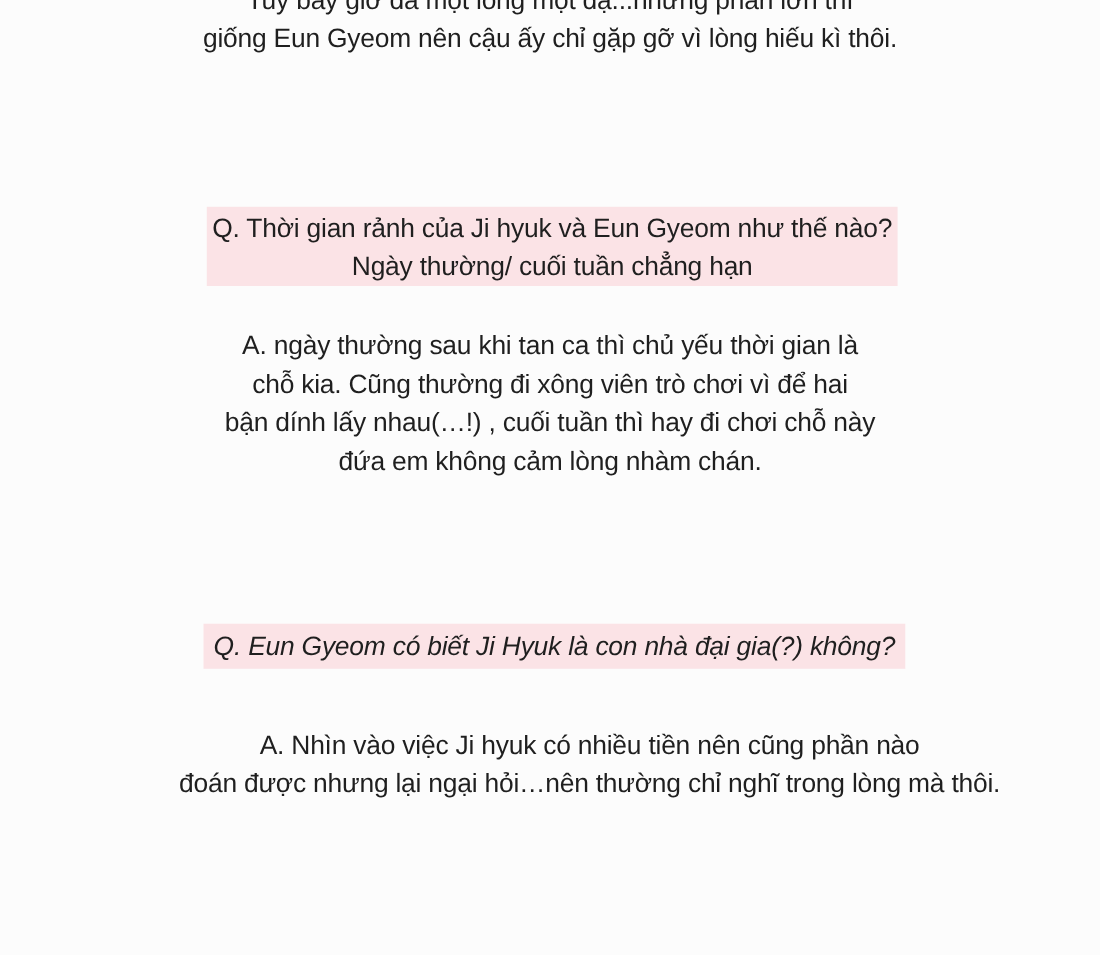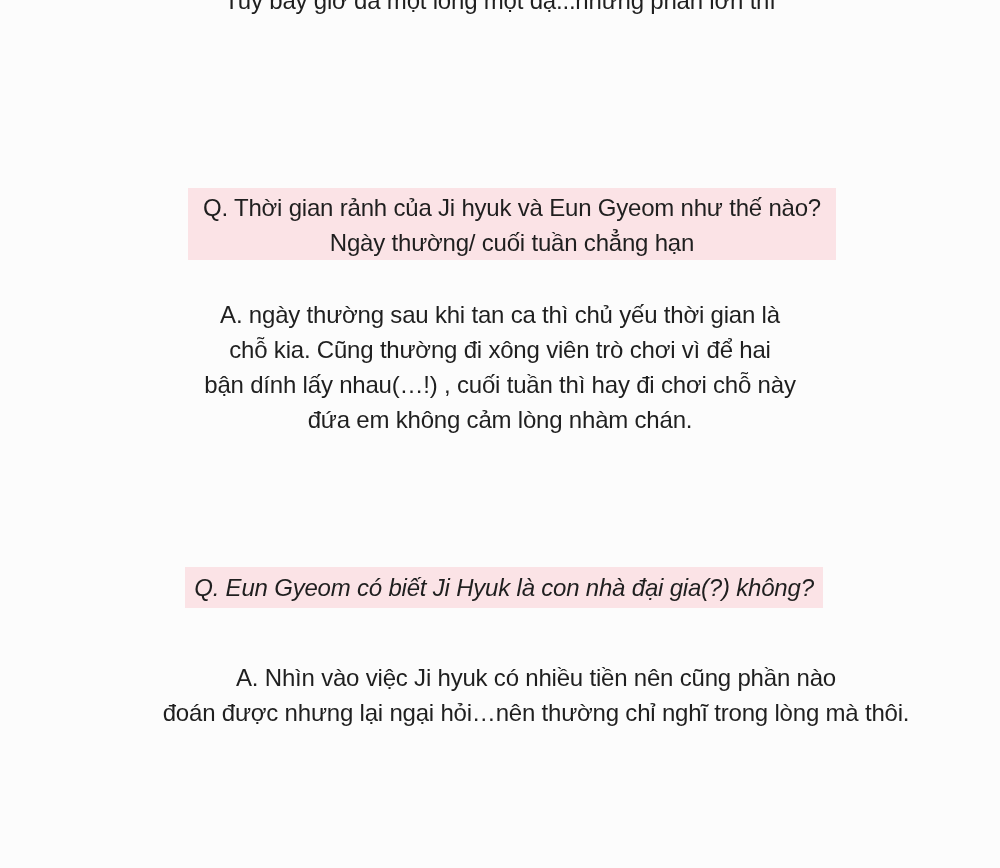--- a/index.html
+++ b/index.html
@@ -40,23 +40,24 @@
       font-size: 24px;
       line-height: 35px;
       letter-spacing: -0.2px;
     }
   </style>
 </head>
 <body>
 
 <div class="block" style="top:-17px;">
   <span class="line">Tuy bây giờ đã một lòng một dạ...nhưng phần lớn thì</span>
+  <span class="line">giống Eun Gyeom nên cậu ấy chỉ gặp gỡ vì lòng hiếu kì thôi.</span>
 </div>
 
-<div class="q-box" style="left:188px; top:188px; width:628px; height:72px;padding-left:20px;">
+<div class="q-box" style="left:188px; top:188px; width:628px; height:72px;">
   <div class="q-text" style="top:2px;">
     <span class="line">Q. Thời gian rảnh của Ji hyuk và Eun Gyeom như thế nào?</span>
     <span class="line">Ngày thường/ cuối tuần chẳng hạn</span>
   </div>
 </div>
 
 <div class="block" style="top:297px;">
   <span class="line">A. ngày thường sau khi tan ca thì chủ yếu thời gian là</span>
   <span class="line">chỗ kia. Cũng thường đi xông viên trò chơi vì để hai</span>
   <span class="line">bận dính lấy nhau(…!) , cuối tuần thì hay đi chơi chỗ này</span>

